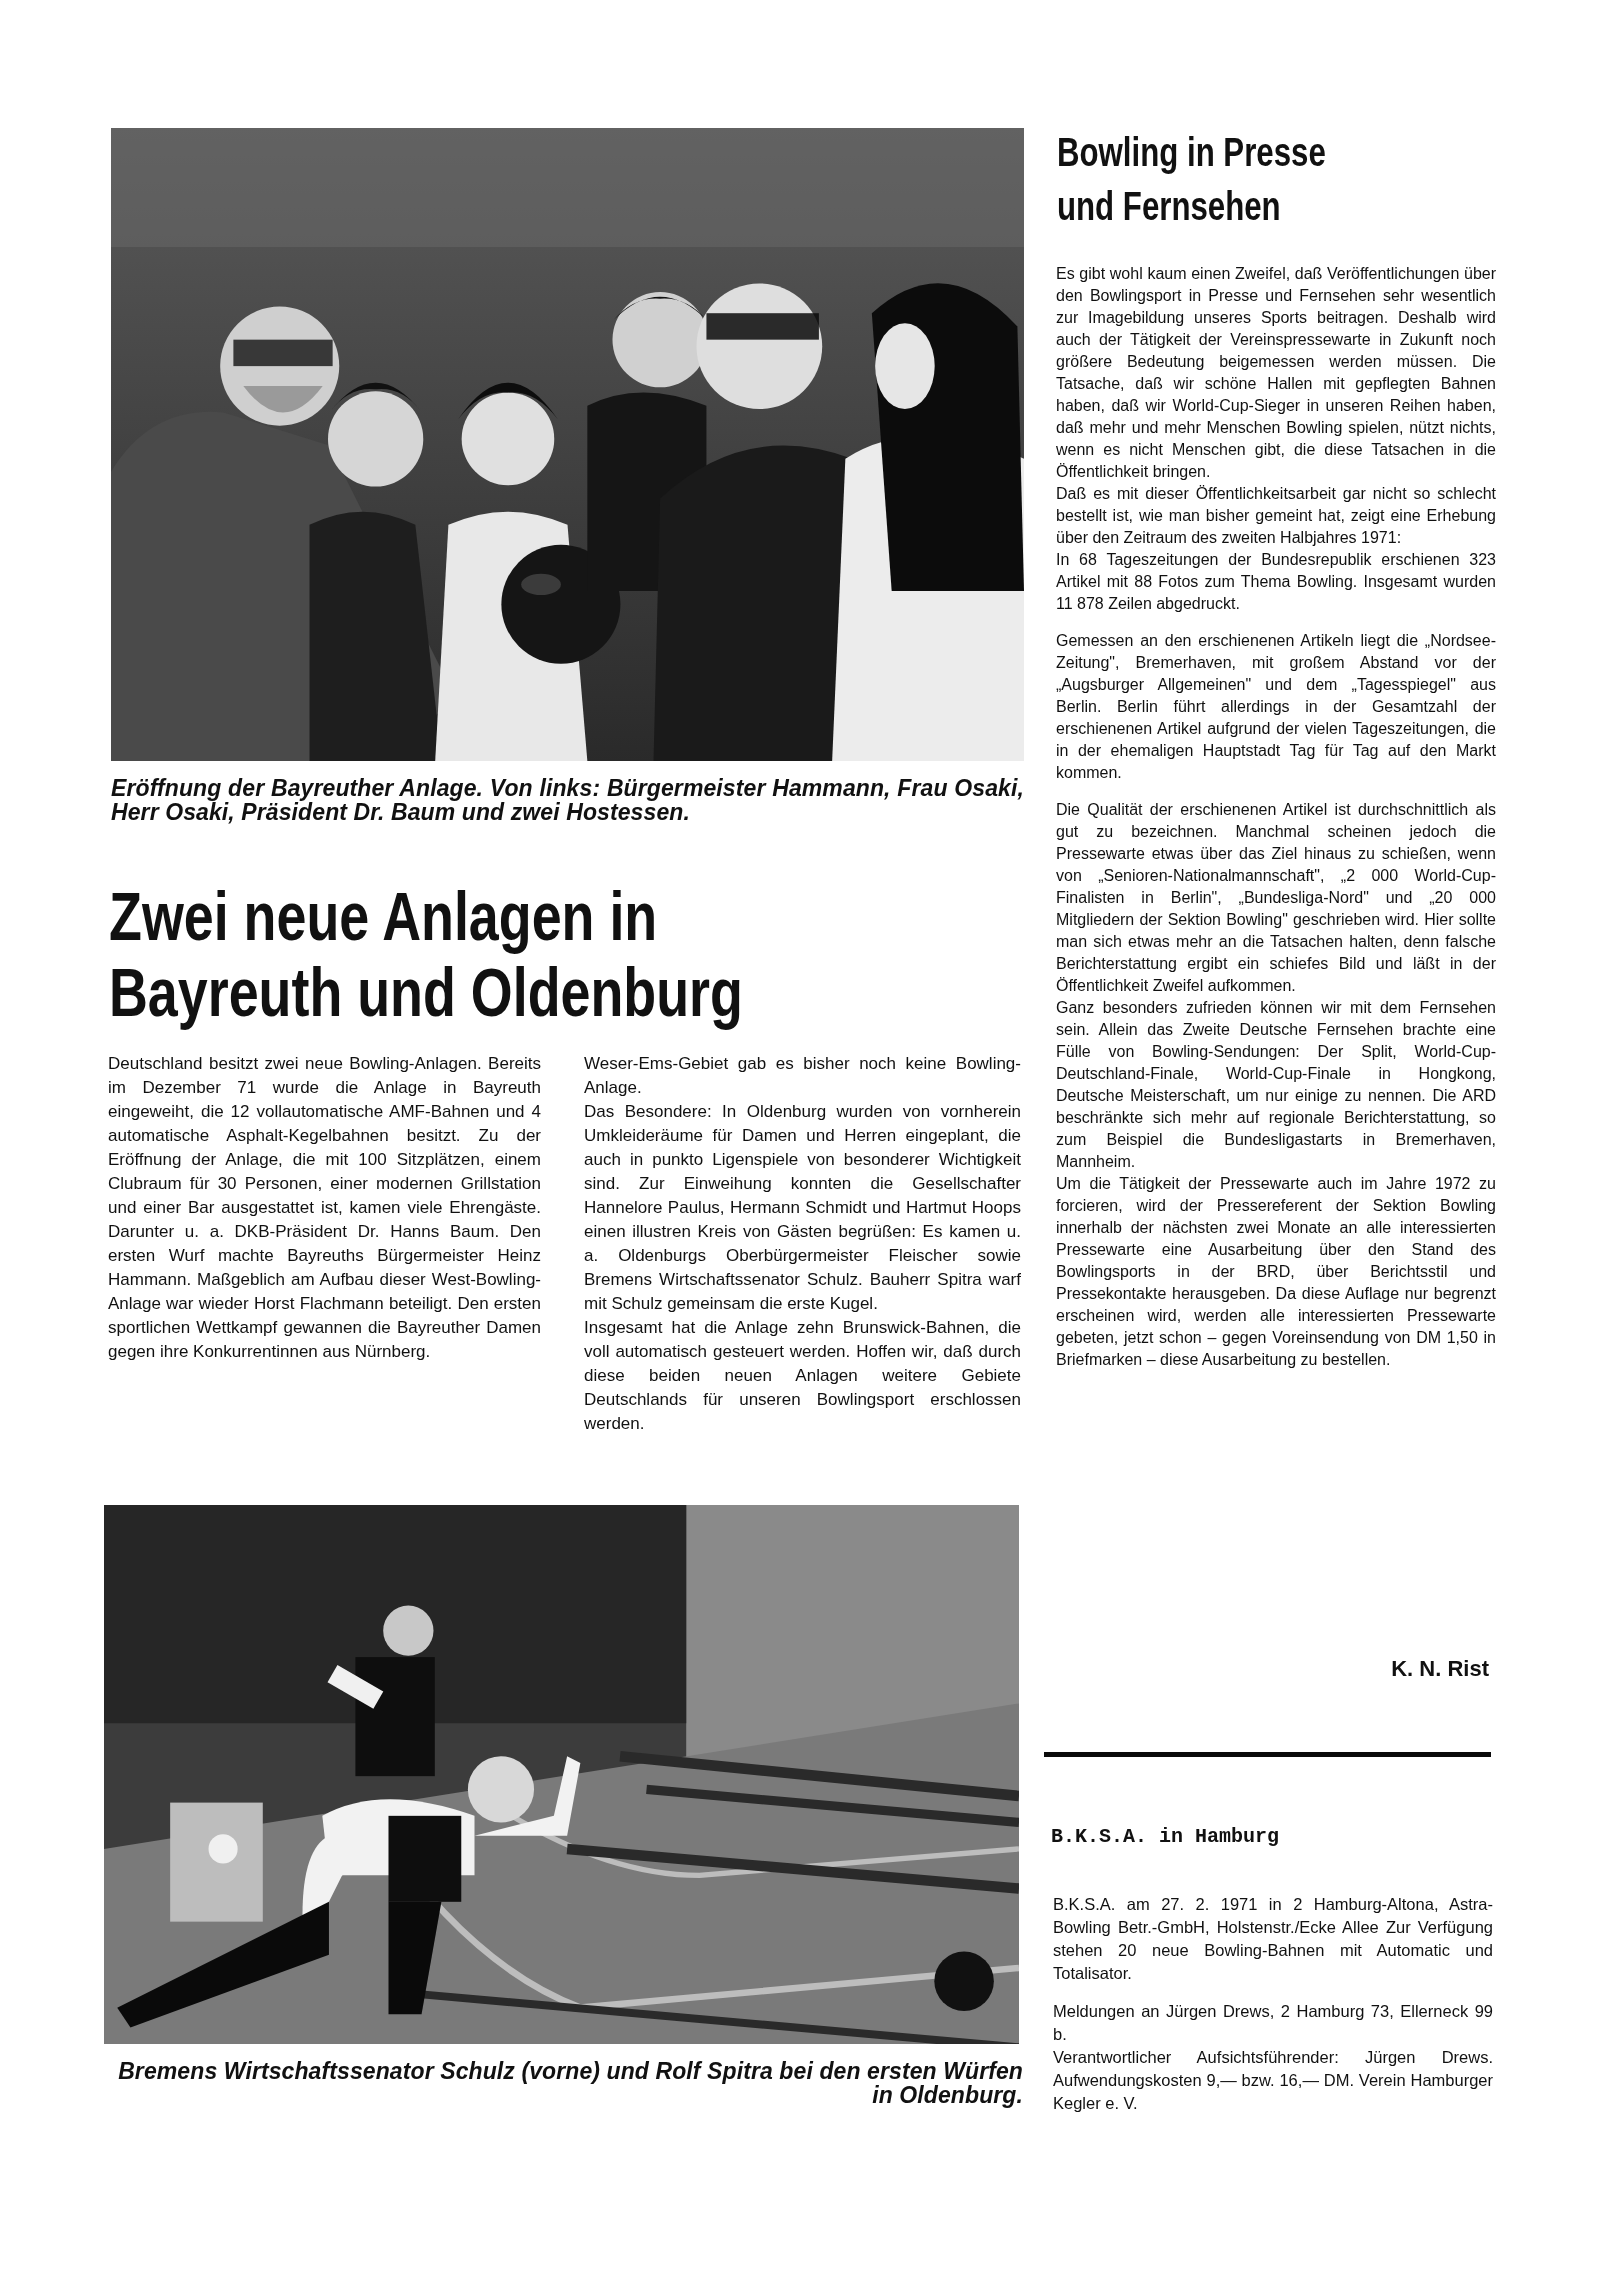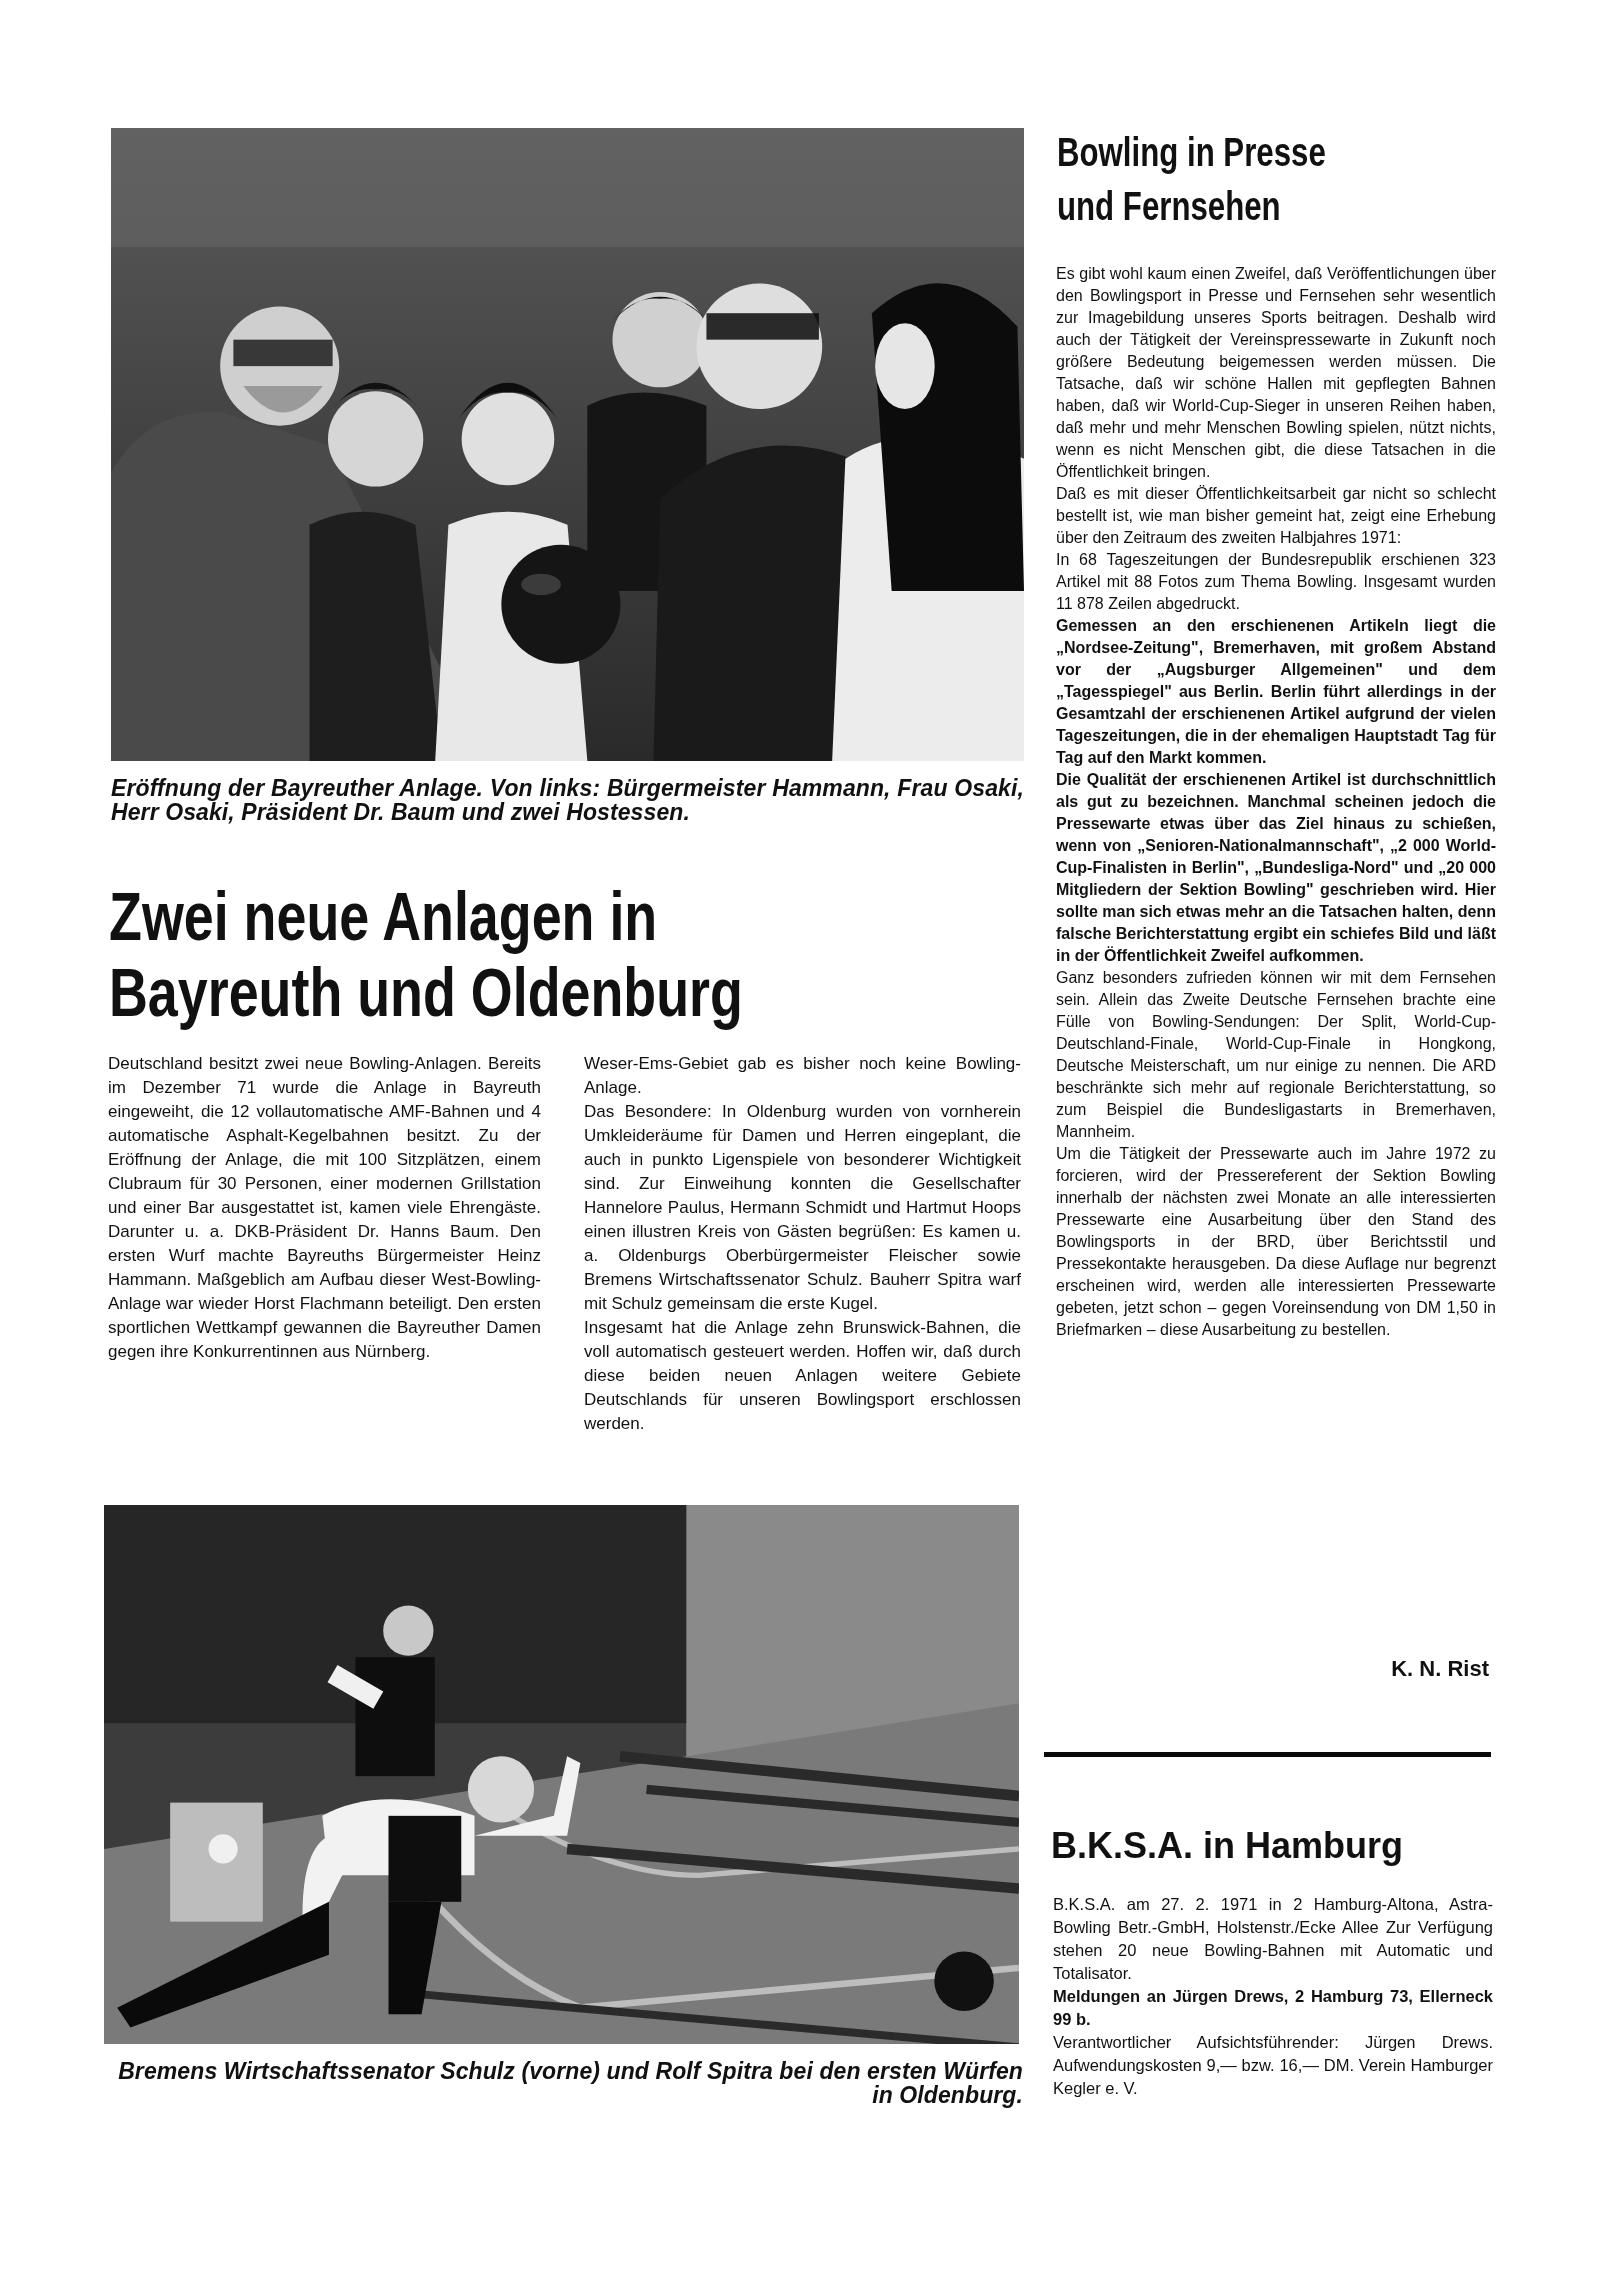--- a/index.html
+++ b/index.html
@@ -3,24 +3,24 @@
 <meta charset="utf-8">
 <style>
   html, body { margin: 0; padding: 0; background: #ffffff; }
   body { width: 1599px; height: 2295px; position: relative; overflow: hidden; color: #111; font-family: "Liberation Sans", sans-serif; }
   .photo { position: absolute; overflow: hidden; background: #3a3a3a; }
   .photo svg { display: block; width: 100%; height: 100%; }
   .caption { position: absolute; font-family: "Liberation Sans", sans-serif; font-weight: bold; font-size: 23px; line-height: 24px; text-align: justify; letter-spacing: 0.1px; font-style: italic; }
   .headline-cond { position: absolute; font-family: "Liberation Sans", sans-serif; font-weight: bold; transform-origin: left top; transform: scaleX(0.78); white-space: nowrap; }
   .body-col { position: absolute; font-family: "Liberation Sans", sans-serif; font-size: 17px; line-height: 24px; text-align: justify; hyphens: manual; }
   .body-col p { margin: 0; }
-  .body-col p.gap { margin-top: 0; font-weight: bold; }
+  .body-col p.gap { margin-top: 15px; }
   .signature { position: absolute; font-family: "Liberation Sans", sans-serif; font-weight: bold; font-size: 22px; text-align: right; }
   .divider { position: absolute; background: #0a0a0a; }
-  .bksa-title { position: absolute; font-family: Liberation Sans, sans-serif; font-weight: bold; font-size: 36px; white-space: nowrap; }
+  .bksa-title { position: absolute; font-family: Liberation Mono, monospace; font-weight: bold; font-size: 20px; white-space: nowrap; }
 </style>
 </head>
 <body>
 
 <div class="photo" style="left:111px; top:128px; width:913px; height:633px;" title="Group photo at the opening of the Bayreuth bowling facility: six people around a bowling ball">
   <svg viewBox="0 0 1380 957" preserveAspectRatio="none">
     <defs>
       <linearGradient id="bgTop" x1="0" y1="0" x2="0" y2="1">
         <stop offset="0" stop-color="#5a5a5a"></stop>
         <stop offset="1" stop-color="#2a2a2a"></stop>

